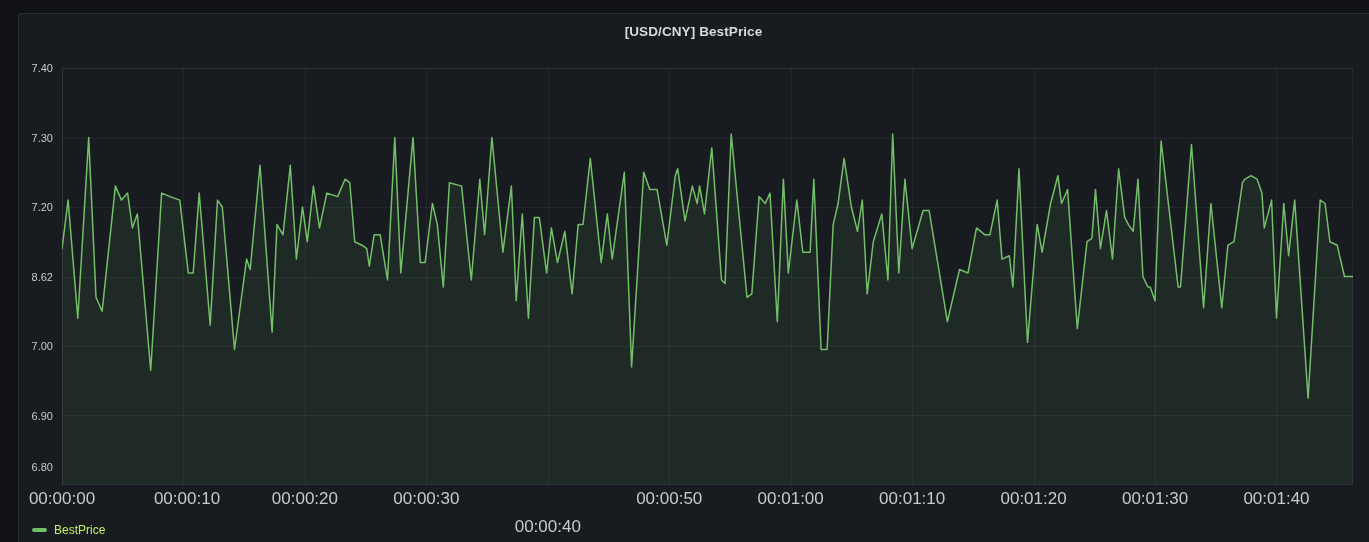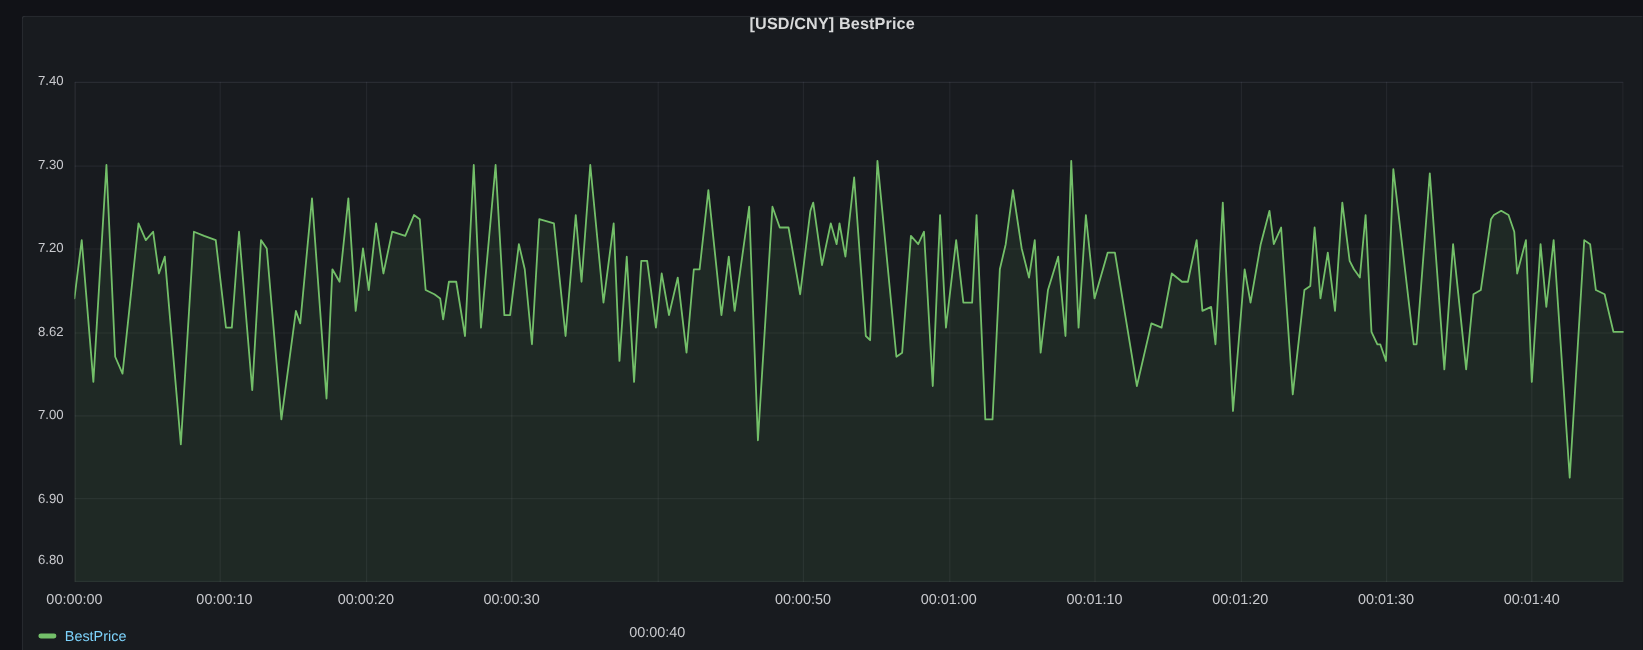--- a/index.html
+++ b/index.html
@@ -10,47 +10,47 @@
     -webkit-font-smoothing:antialiased;
   }
   .panel{
     position:absolute;left:18px;top:13px;right:0;bottom:0;
     background:#181b1f;
     border-top:1px solid rgba(204,204,220,0.10);
     border-left:1px solid rgba(204,204,220,0.10);
     border-top-left-radius:3px;
   }
   .panel-title{
-    position:absolute;top:12px;left:18px;right:0;
+    position:absolute;top:24px;left:18px;right:0;
     text-align:center;
     color:#d8d9da;font-size:13.5px;font-weight:bold;line-height:15px;
     letter-spacing:0.1px;
   }
   .plot{
     position:absolute;left:62px;top:68px;width:1291px;height:417px;
   }
   .plot svg{display:block;position:absolute;left:0;top:0;}
   .y-label{
     position:absolute;left:0;width:53px;text-align:right;
     color:#c8c9cd;font-size:11px;line-height:14px;
   }
   .x-label{
     position:absolute;top:492px;width:90px;text-align:center;
-    color:#c8c9cd;font-size:12px;line-height:14px;
+    color:#c8c9cd;font-size:17px;line-height:14px;
   }
   .legend{
     position:absolute;left:32px;top:522px;height:16px;
     display:flex;align-items:center;gap:7px;cursor:pointer;
   }
   .legend-marker{
     width:15px;height:4px;border-radius:2px;
     background:var(--series-color,#73bf69);
   }
   .legend-label{
-    color:#7dd3fc;font-size:12px;line-height:14px;
+    color:#bef264;font-size:12px;line-height:14px;
   }
 </style>
 </head>
 <body>
 
 <div class="panel"></div>
 
 <div class="panel-title">[USD/CNY] BestPrice</div>
 
 <div class="plot">

